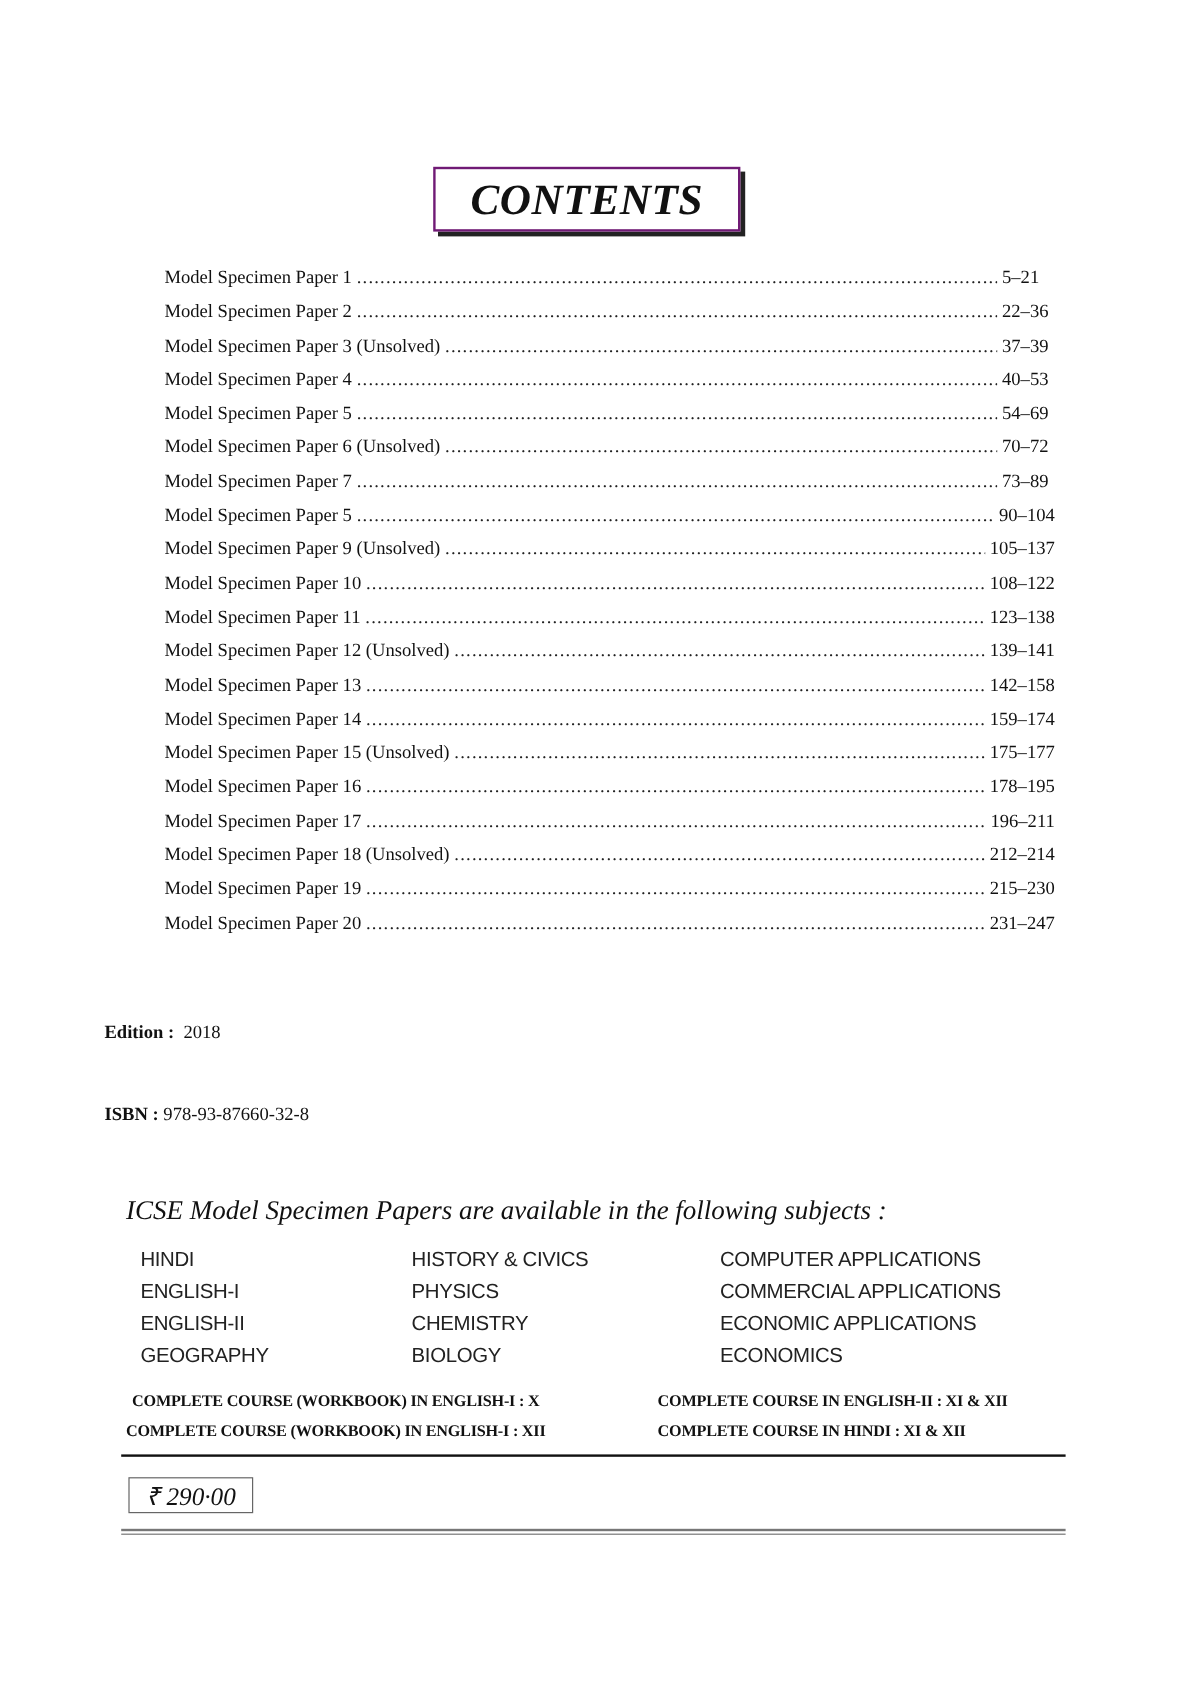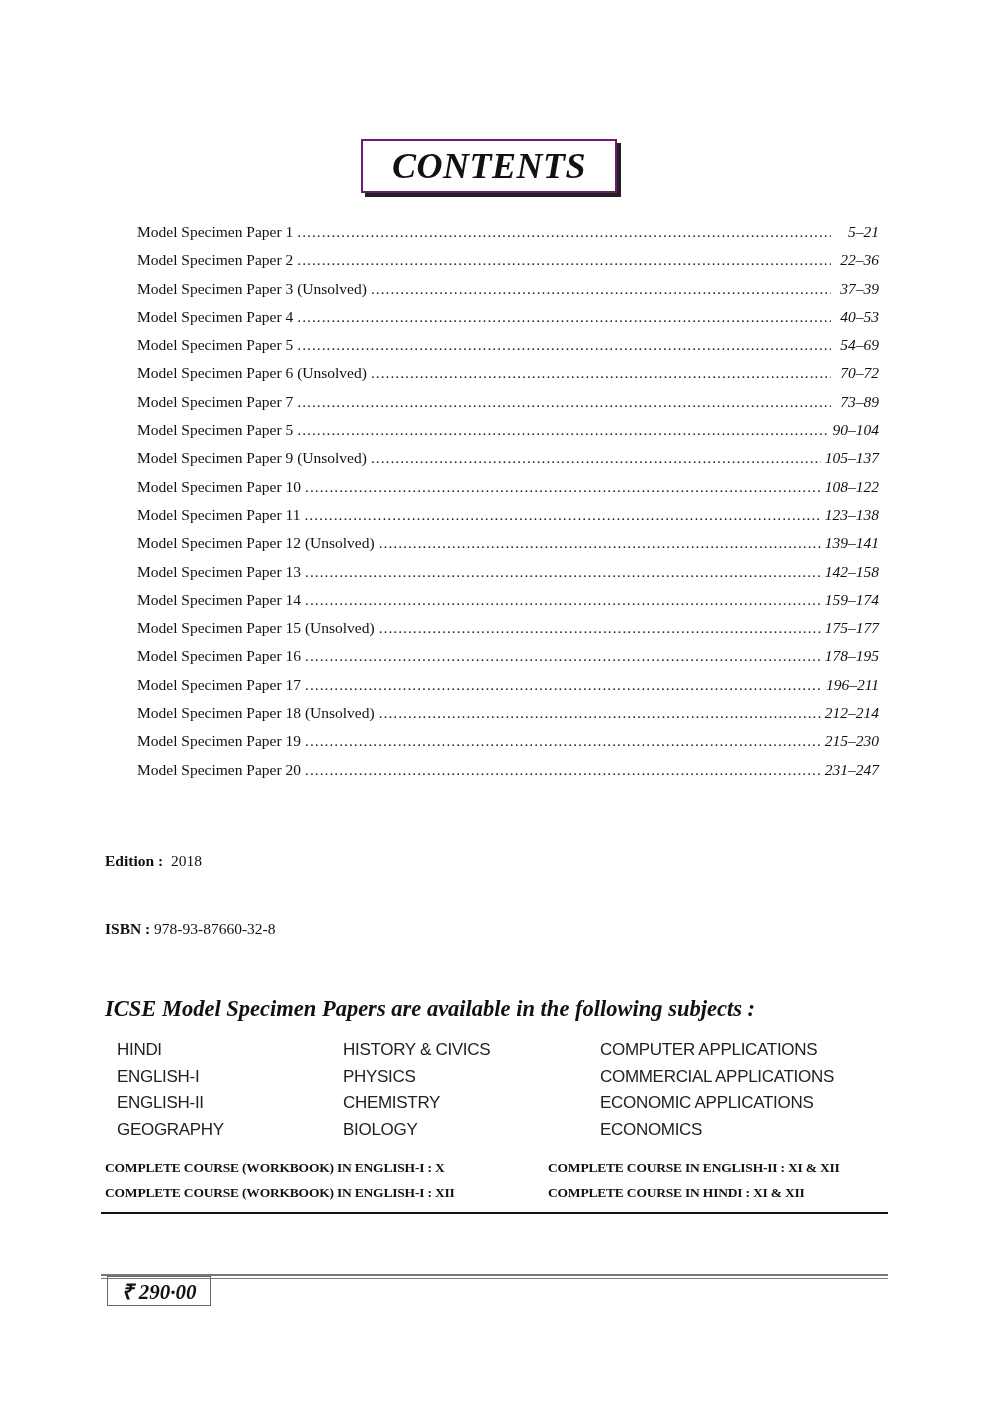--- a/index.html
+++ b/index.html
@@ -4,32 +4,32 @@
 <style>
   html, body { margin: 0; padding: 0; background: #ffffff; }
   body { width: 992px; height: 1403px; position: relative; color: #111; font-family: "Liberation Serif", serif; overflow: hidden; }
   .title-box { position: absolute; left: 361px; top: 139px; width: 252px; height: 50px; border: 2px solid #701a75; box-shadow: 4px 4px 0 #222; display: flex; align-items: center; justify-content: center; background: #fff; }
   .title-box span { font-family: "Liberation Serif", serif; font-weight: bold; font-style: italic; font-size: 36px; letter-spacing: 0.5px; }
   .toc { position: absolute; left: 105px; top: 223px; width: 774px; }
   .toc-row { display: flex; align-items: baseline; height: 28.3px; font-size: 15.5px; white-space: nowrap; }
   .toc-label { flex: 0 0 auto; margin-left: 32px; }
   .toc-dots { flex: 1 1 auto; overflow: hidden; margin: 0 4px; letter-spacing: 1px; color: #222; }
   .toc-dots::before { content: "................................................................................................................................................................................................................................................"; }
-  .toc-pages { flex: 0 0 auto; text-align: right; min-width: 44px; font-style: italic; }
-  .meta { position: absolute; left: 105px; font-size: 15.5px; }
+  .toc-pages { flex: 0 0 auto; text-align: left; min-width: 44px; }
+  .meta { position: absolute; left: 87px; font-size: 15.5px; }
   .meta b { font-weight: bold; }
-  .subjects-heading { position: absolute; left: 105px; top: 996px; font-family: "Liberation Serif", serif; font-weight: bold; font-style: italic; font-size: 22.5px; }
+  .subjects-heading { position: absolute; left: 105px; top: 996px; font-family: "Liberation Serif", serif; font-weight: normal; font-style: italic; font-size: 22.5px; }
   .subjects { position: absolute; top: 1040px; left: 105px; width: 780px; font-family: "Liberation Sans", sans-serif; font-size: 17px; color: #222; }
   .subj-col { position: absolute; top: 0; }
   .subj-col div { height: 26.7px; white-space: nowrap; letter-spacing: -0.3px; }
   .courses { position: absolute; top: 1160px; left: 105px; width: 785px; font-family: "Liberation Serif", serif; font-size: 13.5px; font-weight: bold; color: #111; }
   .course-col { position: absolute; top: 0; }
   .course-col div { height: 25px; white-space: nowrap; letter-spacing: -0.2px; }
   .rule-black { position: absolute; left: 101px; top: 1212px; width: 787px; height: 2px; background: #111; }
-  .price-box { position: absolute; left: 107px; top: 1231px; width: 102px; height: 28px; border: 1px solid #666; display: flex; align-items: center; justify-content: center; font-family: "Liberation Serif", serif; font-weight: bold; font-style: italic; font-size: 21px; margin-top: 45px; }
+  .price-box { position: absolute; left: 107px; top: 1231px; width: 102px; height: 28px; border: 1px solid #666; display: flex; align-items: center; justify-content: center; font-family: "Liberation Serif", serif; font-weight: normal; font-style: italic; font-size: 21px; }
   .rule-double { position: absolute; left: 101px; top: 1274px; width: 787px; height: 5px; border-top: 2px solid #777; border-bottom: 1px solid #777; box-sizing: border-box; }
 </style>
 </head>
 <body>
 
 <div class="title-box">
   <span>CONTENTS</span>
 </div>
 
 <div class="toc">
@@ -159,21 +159,21 @@
   </div>
   <div class="subj-col" style="left:495px;">
     <div>COMPUTER APPLICATIONS</div>
     <div>COMMERCIAL APPLICATIONS</div>
     <div>ECONOMIC APPLICATIONS</div>
     <div>ECONOMICS</div>
   </div>
 </div>
 
 <div class="courses">
-  <div class="course-col" style="left:0;">
+  <div class="course-col" style="left:0;text-align:center;">
     <div>COMPLETE COURSE (WORKBOOK) IN ENGLISH-I : X</div>
     <div>COMPLETE COURSE (WORKBOOK) IN ENGLISH-I : XII</div>
   </div>
   <div class="course-col" style="left:443px;">
     <div>COMPLETE COURSE IN ENGLISH-II : XI &amp; XII</div>
     <div>COMPLETE COURSE IN HINDI : XI &amp; XII</div>
   </div>
 </div>
 
 <div class="rule-black"></div>

